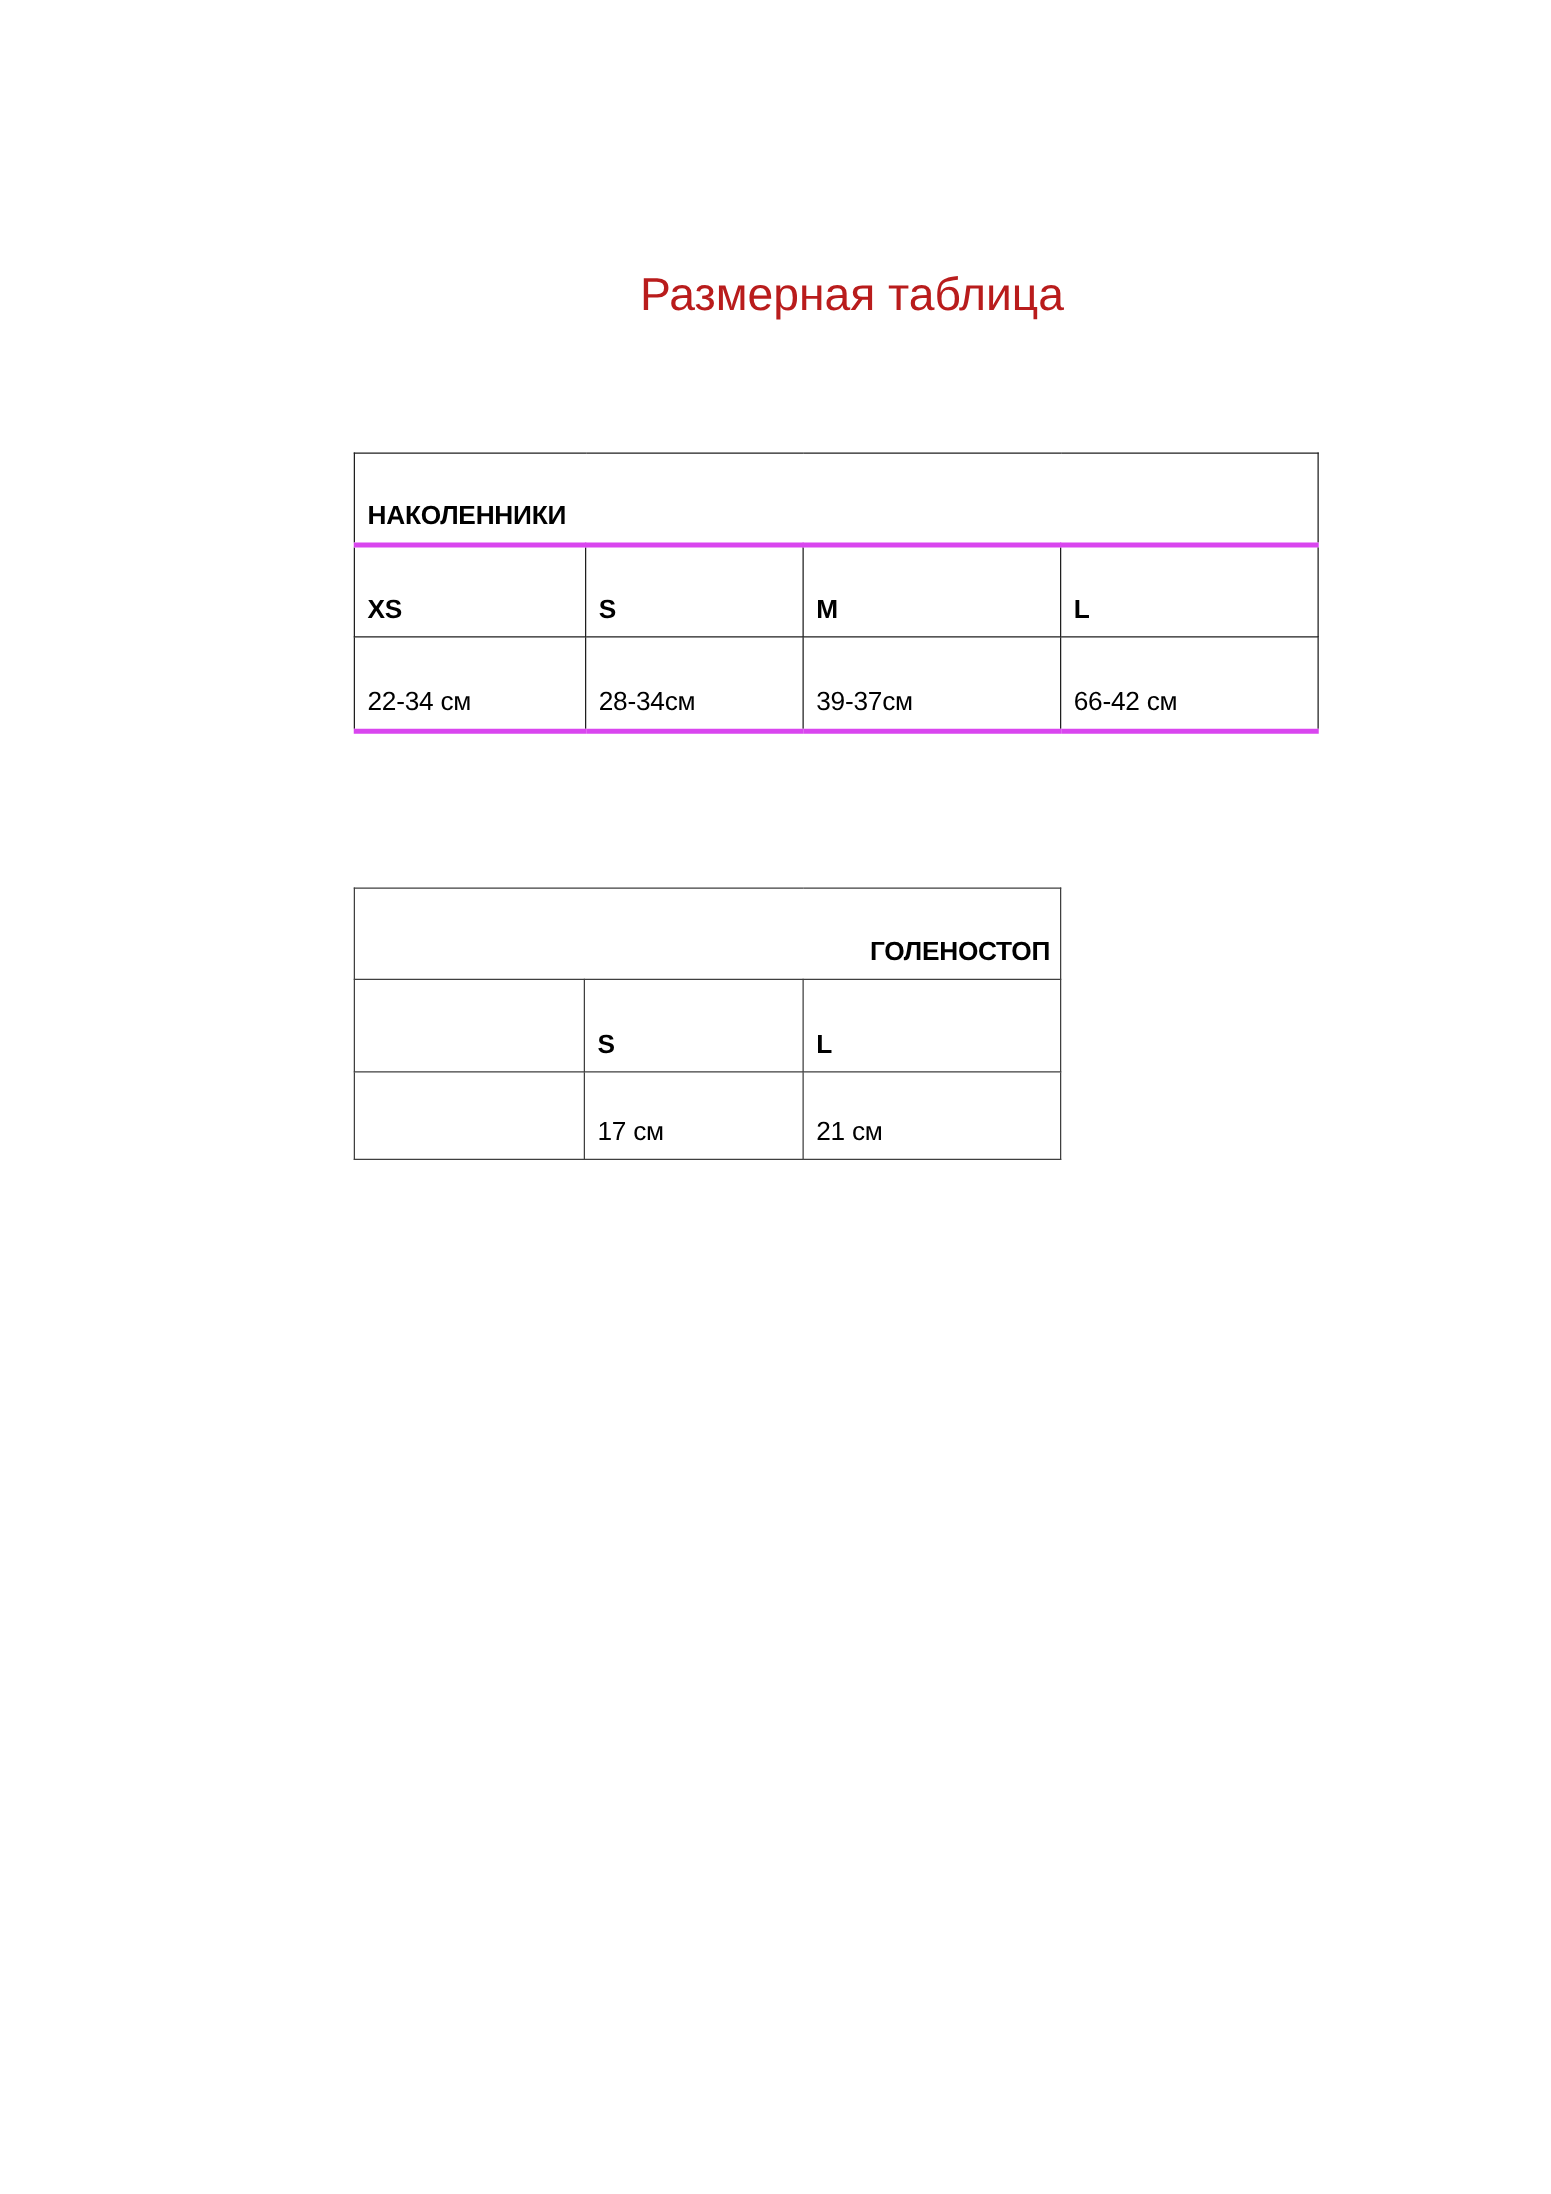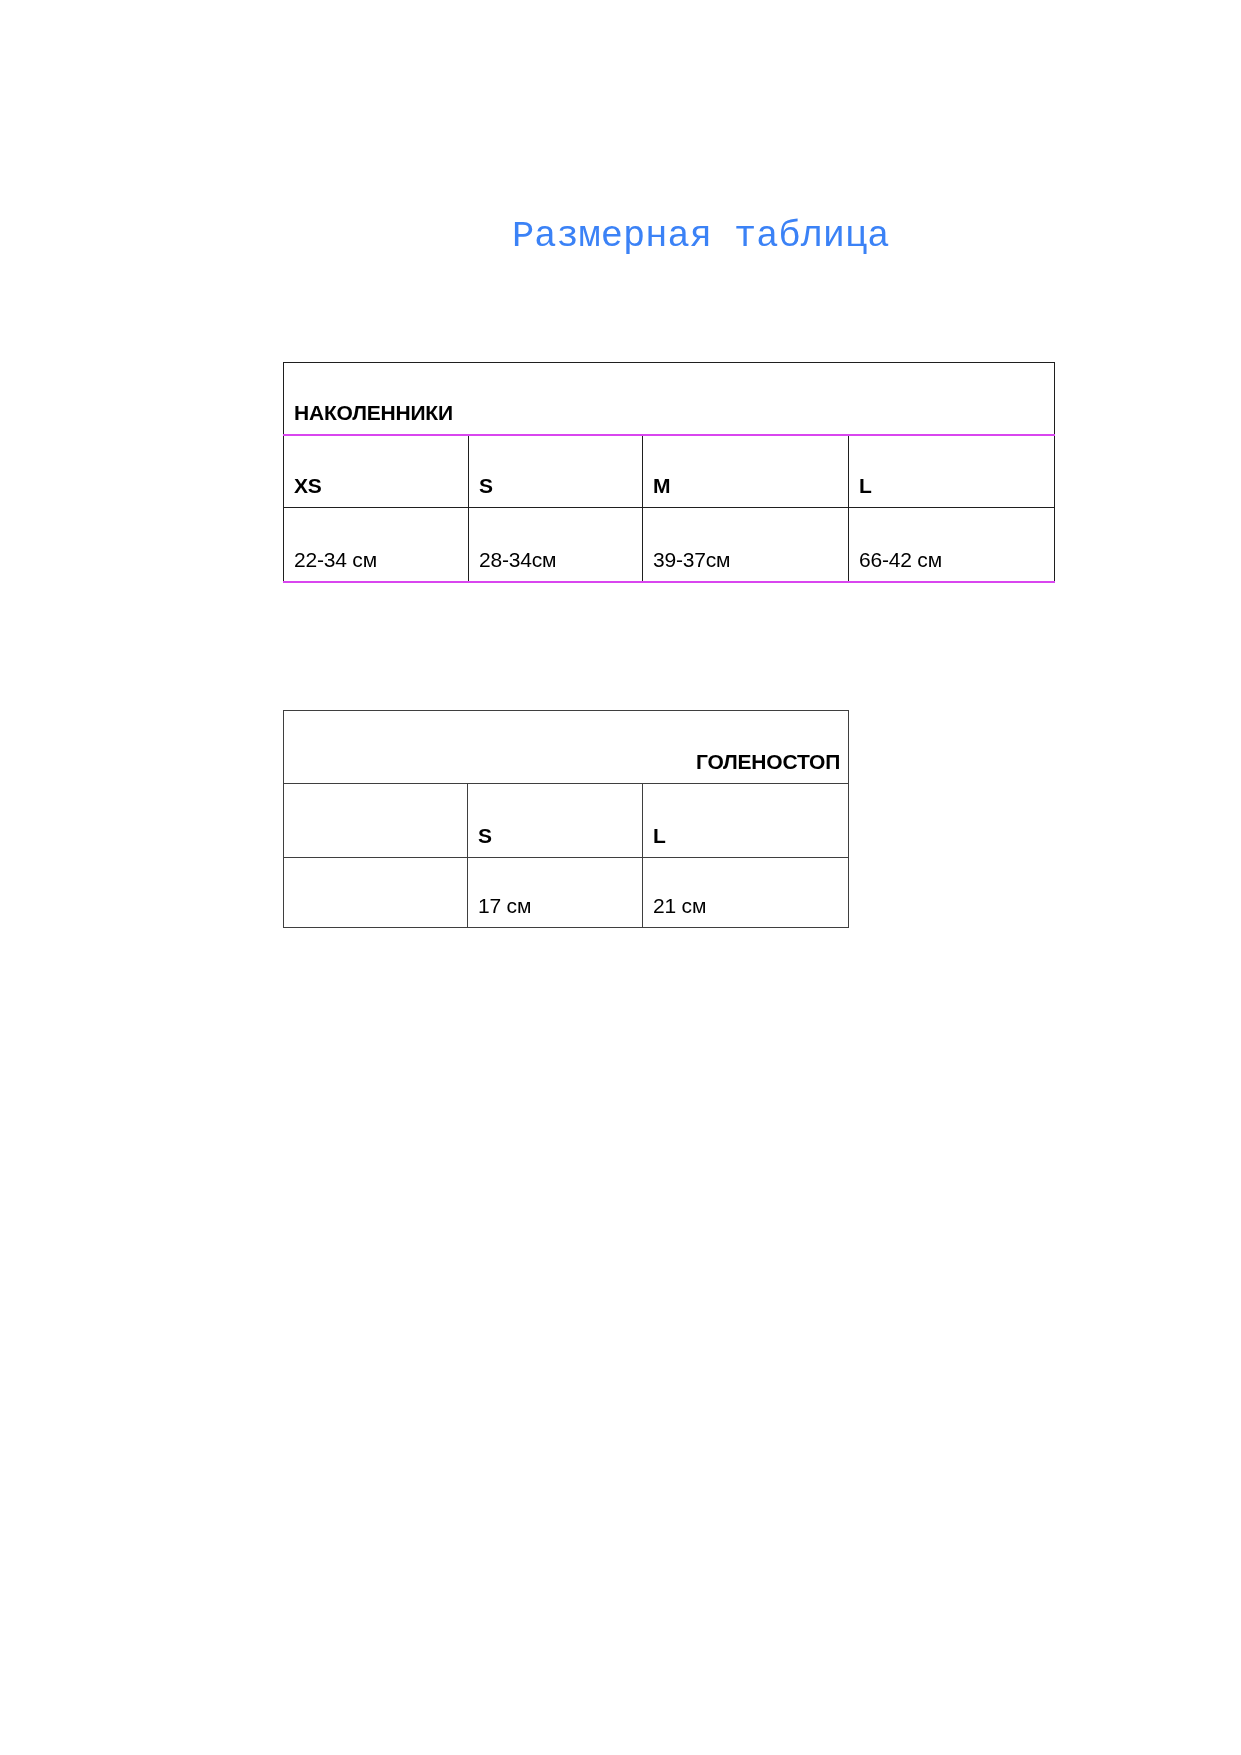--- a/index.html
+++ b/index.html
@@ -13,24 +13,24 @@
     height: 1755px;
     background: #ffffff;
     font-family: "Liberation Sans", sans-serif;
     color: #000000;
     overflow: hidden;
   }
   .doc-title {
     position: absolute;
     top: 216px;
     left: 512px;
-    font-family: Liberation Mono, monospace;
+    font-family: Liberation Sans, sans-serif;
     font-size: 37px;
     font-weight: 400;
-    color: #3b82f6;
+    color: #b91c1c;
     white-space: nowrap;
     line-height: 1.1;
   }
   table.size-table {
     position: absolute;
     border-collapse: collapse;
     table-layout: fixed;
     font-size: 21px;
     letter-spacing: -0.2px;
     color: #000000;
@@ -41,21 +41,21 @@
     overflow: hidden;
     white-space: nowrap;
   }
   
   #knee-table {
     left: 283px;
     top: 362px;
     width: 771px;
   }
   #knee-table td { border: 1px solid #1f1f1f; }
-  #knee-table tr.row-gray-bottom td { border-bottom: 2px solid #d946ef; }
+  #knee-table tr.row-gray-bottom td { border-bottom: 4px solid #d946ef; }
   #knee-table tr.r-header td { height: 58px; }
   #knee-table tr.r-sizes  td { height: 58px; }
   #knee-table tr.r-cm     td { height: 60px; }
   #knee-table tr.r-age    td { height: 55px; }
   
   #ankle-table {
     left: 283px;
     top: 710px;
     width: 565px;
   }

